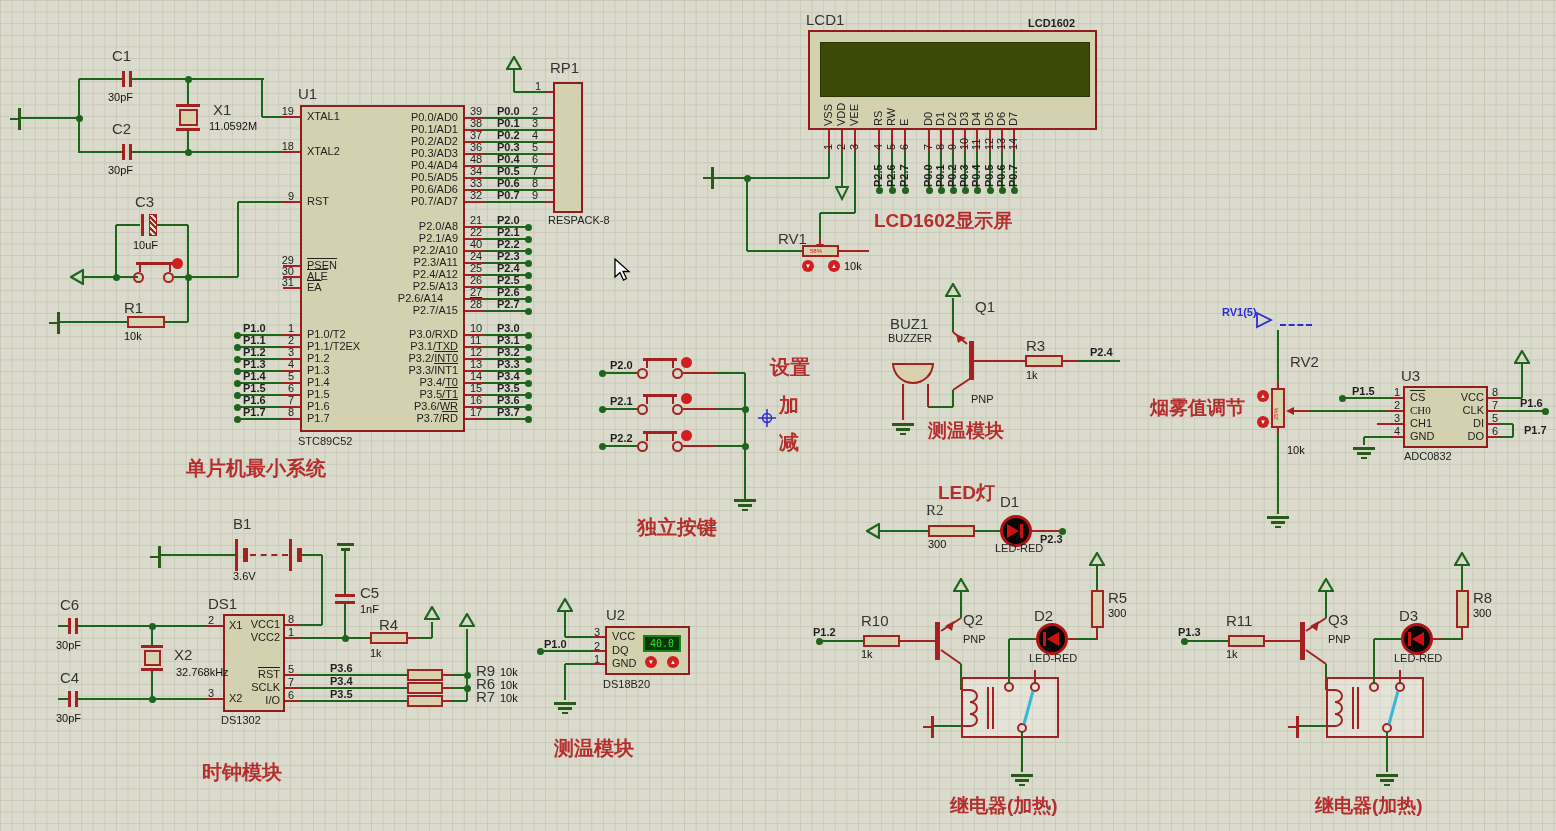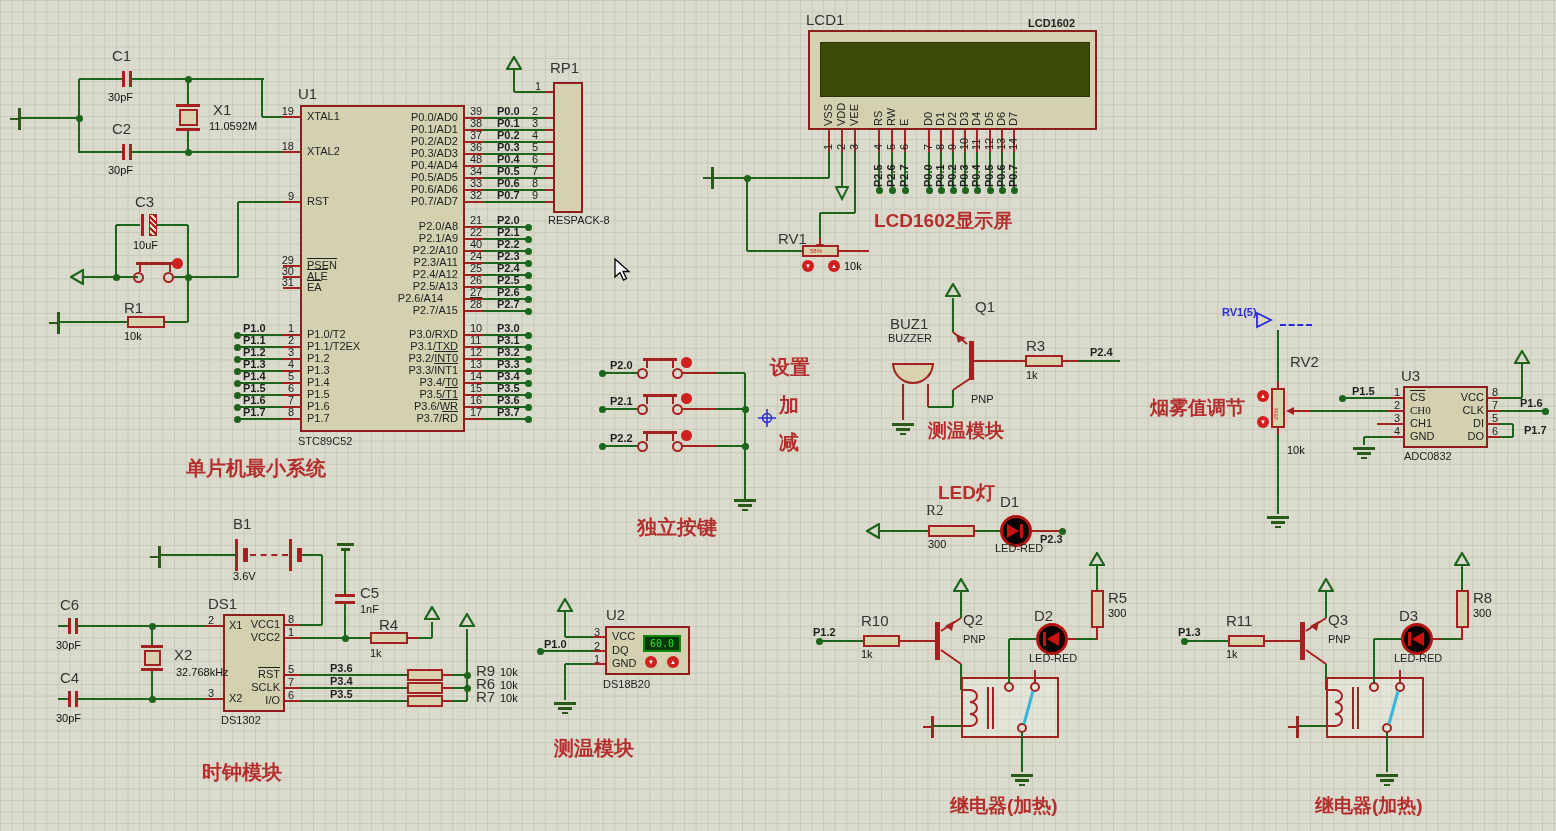--- a/index.html
+++ b/index.html
@@ -743,21 +743,21 @@
     <div class="gbar" style="left: 562px; top: 712px; width: 6px; height: 2px;"></div>
     <div class="body" style="left: 605px; top: 626px; width: 85px; height: 49px;"></div>
     <div class="t ref" style="left: 606px; top: 607px;">U2</div>
     <div class="t pn" style="left: 603px; top: 679px;">DS18B20</div>
     <div class="t num" style="left: 588px; top: 627px; width: 12px; text-align: right;">3</div>
     <div class="t pn" style="left: 612px; top: 631px;">VCC</div>
     <div class="t num" style="left: 588px; top: 641px; width: 12px; text-align: right;">2</div>
     <div class="t pn" style="left: 612px; top: 645px;">DQ</div>
     <div class="t num" style="left: 588px; top: 654px; width: 12px; text-align: right;">1</div>
     <div class="t pn" style="left: 612px; top: 658px;">GND</div>
-    <div class="disp" style="left: 643px; top: 635px; width: 38px; height: 17px;">60.0</div>
+    <div class="disp" style="left: 643px; top: 635px; width: 38px; height: 17px;">40.0</div>
     <div class="adj" style="left: 645px; top: 656px;">▼</div>
     <div class="adj" style="left: 667px; top: 656px;">▲</div>
     <div class="t cn" style="left: 554px; top: 738px;">测温模块</div>
     <div class="dot" style="left: 816px; top: 638px;"></div>
     <div class="t net" style="left: 813px; top: 627px;">P1.2</div>
     <div class="wire g" style="left: 819px; top: 640px; width: 44px; height: 2px;"></div>
     <div class="rbody" style="left: 863px; top: 635px; width: 37px; height: 12px;"></div>
     <div class="wire r" style="left: 900px; top: 640px; width: 35px; height: 2px;"></div>
     <div class="t ref" style="left: 861px; top: 613px;">R10</div>
     <div class="t val" style="left: 861px; top: 649px;">1k</div>

